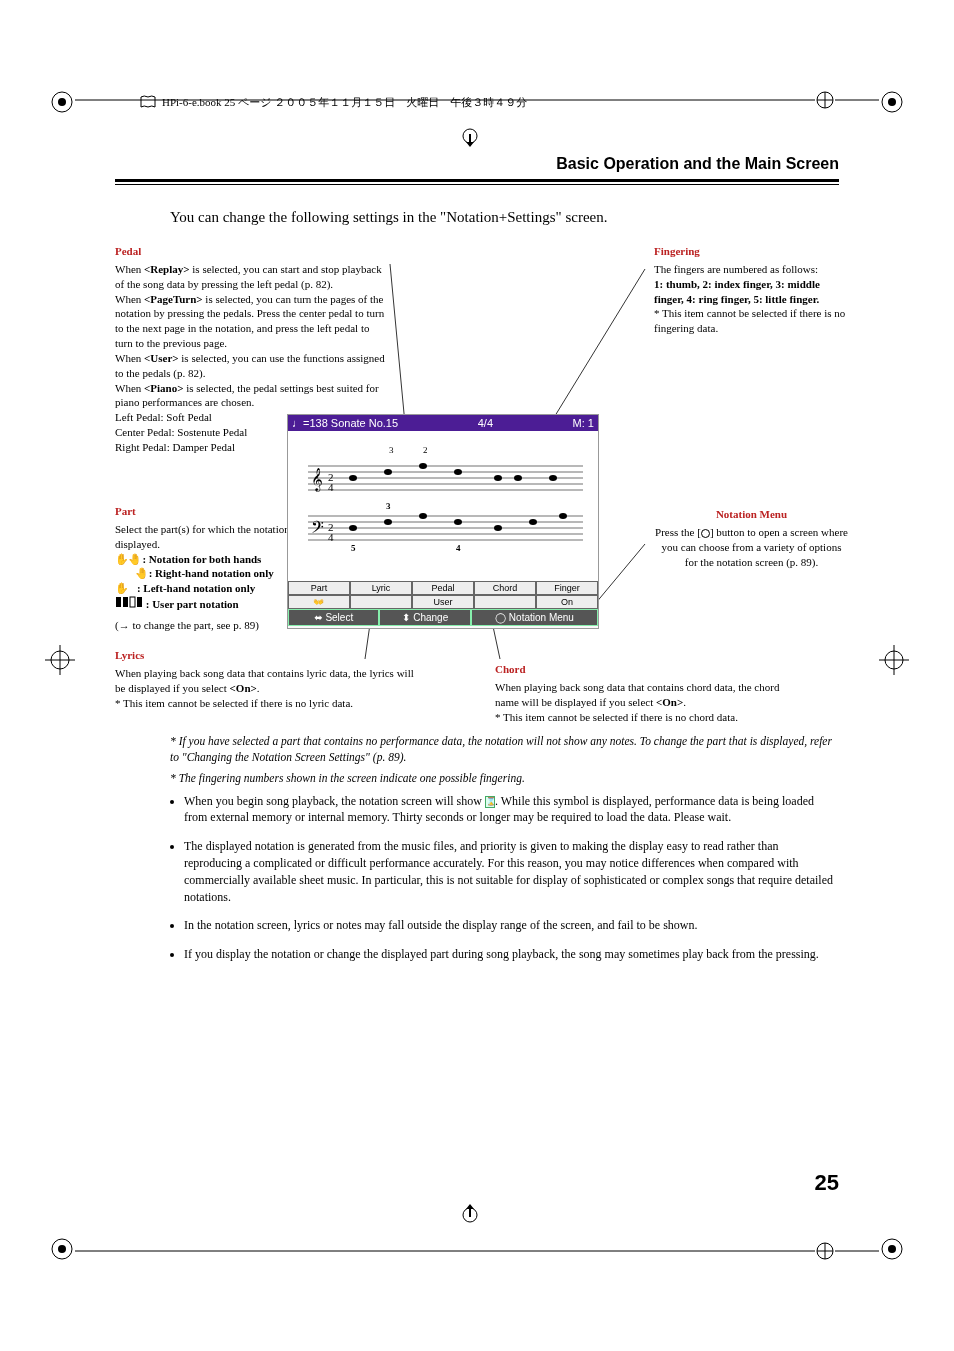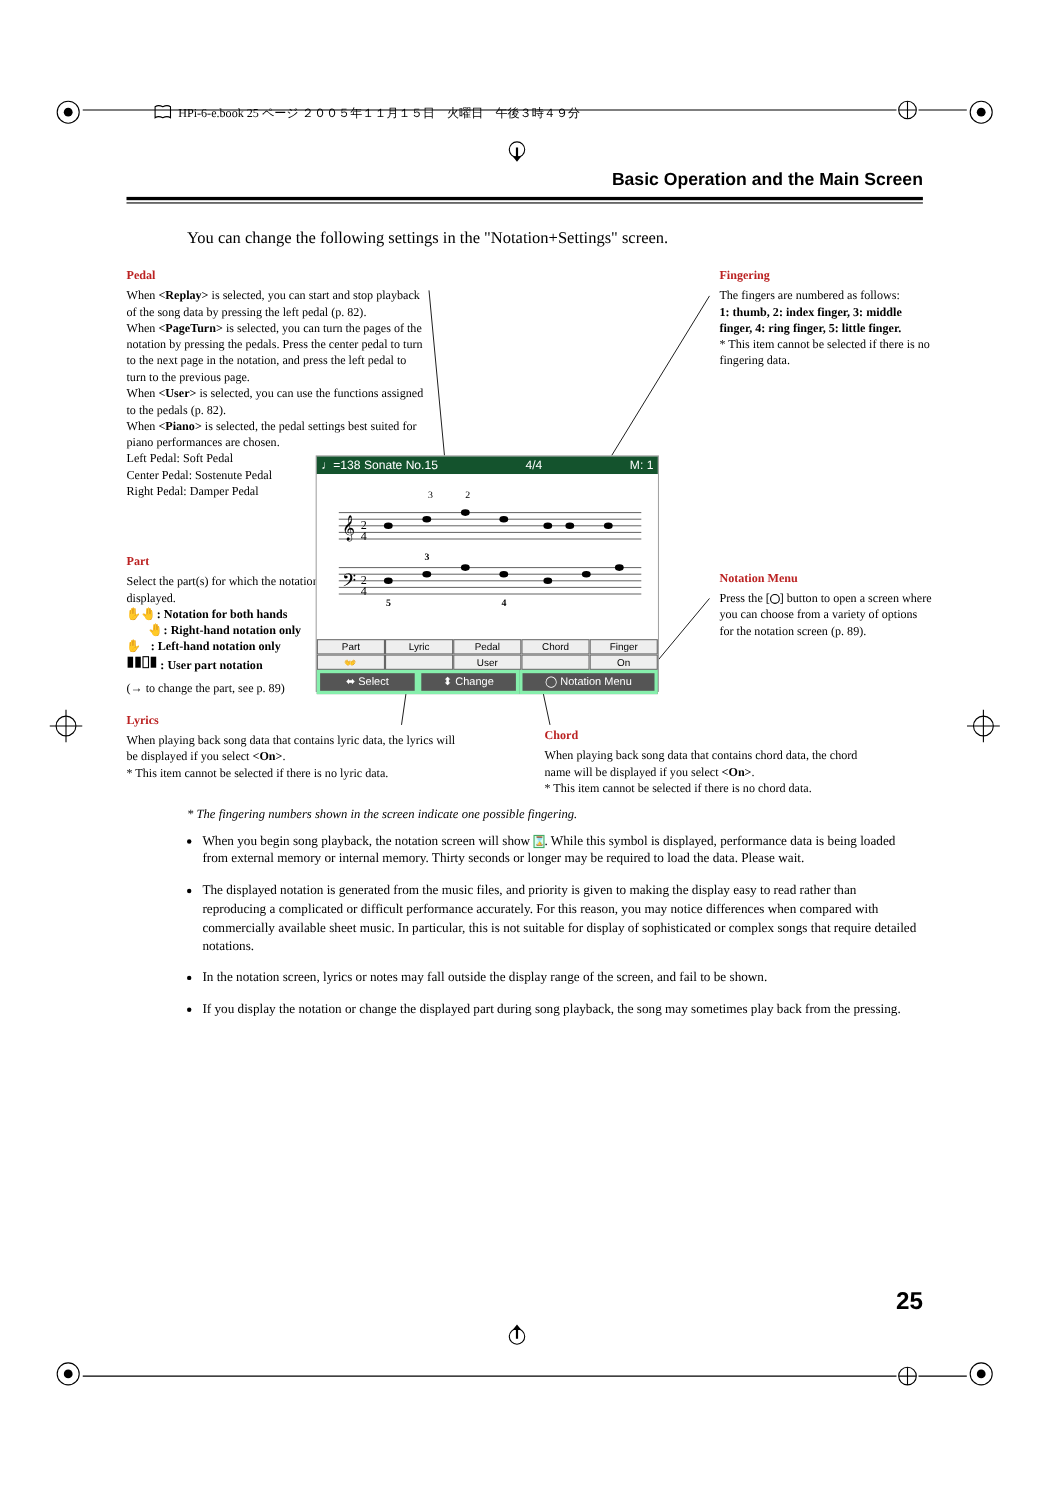--- a/index.html
+++ b/index.html
@@ -32,31 +32,31 @@
 .intro { margin:0 0 18px 55px; font-size:15px; }
 
 .callout-grid { position:relative; height:470px; }
 
 .callout { position:absolute; font-size:11px; line-height:1.35; }
 .callout-title { color:#b22; font-weight:bold; font-size:11px; margin-bottom:3px; }
 
 .pedal { top:0; left:0; width:270px; }
 .fingering { top:0; right:-10px; width:195px; }
 .part { top:260px; left:0; width:235px; }
-.notation-menu { top:275px; right:-10px; width:195px; }
+.notation-menu { top:263px; right:-10px; width:195px;text-align:center; }
 .lyrics { top:404px; left:0; width:300px; }
 .chord { top:418px; left:380px; width:300px; }
 
 .screen-img { position:absolute; top:170px; left:172px; width:312px; height:215px; background:#f9f9f9; border:1px solid #999; }
-.screen-header { background:#14532d; color:#fff; font-family:Arial,sans-serif; font-size:11px; padding:2px 4px; display:flex; justify-content:space-between; }
+.screen-header { background:#4c1d95; color:#fff; font-family:Arial,sans-serif; font-size:11px; padding:2px 4px; display:flex; justify-content:space-between; }
 .screen-body { height:150px; background:#fff; position:relative; }
 .screen-tabs { display:flex; }
 .screen-tabs div { flex:1; border:1px solid #666; font-size:9px; text-align:center; font-family:Arial,sans-serif; padding:1px 0; background:#eee; }
 .screen-bottom { display:flex; background:#555; }
-.screen-bottom div { flex:1; color:#fff; font-size:10px; text-align:center; font-family:Arial,sans-serif; padding:2px 0; border:3px solid #86efac; }
+.screen-bottom div { flex:1; color:#fff; font-size:10px; text-align:center; font-family:Arial,sans-serif; padding:2px 0; border:1px solid #86efac; }
 
 .leader { position:absolute; stroke:#000; stroke-width:0.8; fill:none; }
 
 .footnotes { margin:20px 0 0 55px; font-style:italic; font-size:11.5px; }
 .footnotes p { margin-bottom:6px; line-height:1.35; }
 
 .subhead { font-family:Arial,sans-serif; font-weight:bold; font-size:13px; margin:24px 0 12px 0; }
 
 .bullets { margin-left:55px; }
 .bullets li { list-style:disc; margin:0 0 12px 14px; font-size:12px; line-height:1.4; }
@@ -264,20 +264,21 @@
     <div class="screen-bottom">
       <div>⬌ Select</div>
       <div>⬍ Change</div>
       <div style="flex:1.4">◯ Notation Menu</div>
     </div>
   </div>
 
 </div>
 
 <div class="footnotes">
+  <p>* If you have selected a part that contains no performance data, the notation will not show any notes. To change the part that is displayed, refer to "Changing the Notation Screen Settings" (p. 89).</p>
   <p>* The fingering numbers shown in the screen indicate one possible fingering.</p>
 </div>
 
 
 <ul class="bullets">
   <li><span>When you begin song playback, the notation screen will show </span><span class="sq-icon">⌛</span><span>. While this symbol is displayed, performance data is being loaded from external memory or internal memory. Thirty seconds or longer may be required to load the data. Please wait.</span></li>
   <li>The displayed notation is generated from the music files, and priority is given to making the display easy to read rather than reproducing a complicated or difficult performance accurately. For this reason, you may notice differences when compared with commercially available sheet music. In particular, this is not suitable for display of sophisticated or complex songs that require detailed notations.</li>
   <li>In the notation screen, lyrics or notes may fall outside the display range of the screen, and fail to be shown.</li>
   <li>If you display the notation or change the displayed part during song playback, the song may sometimes play back from the pressing.</li>
 </ul>

